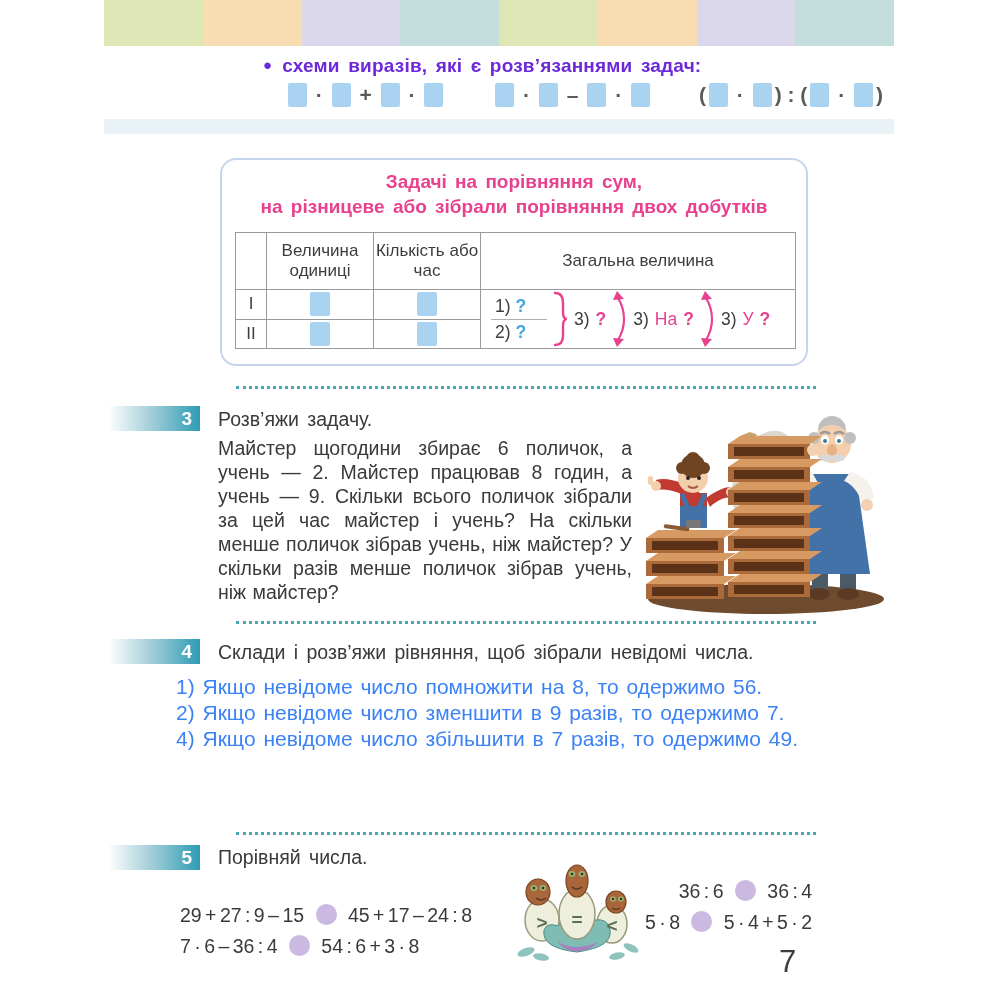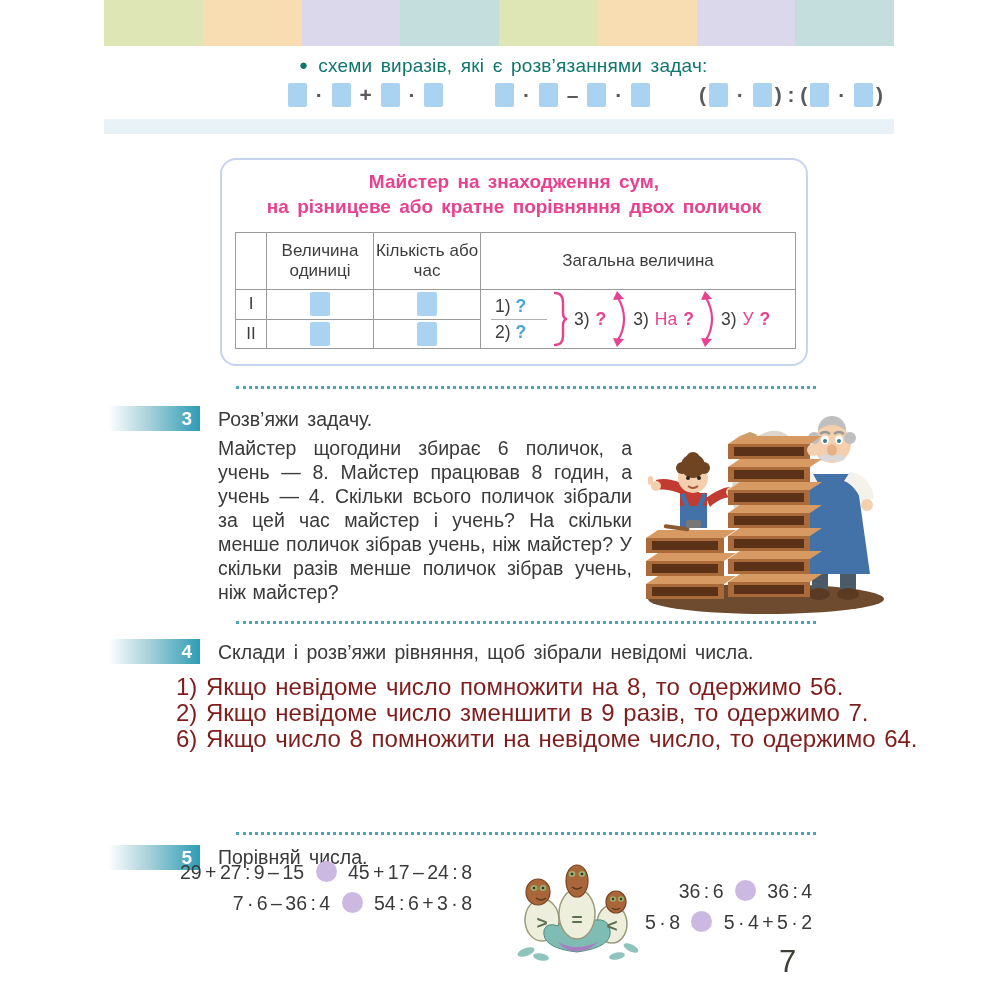--- a/index.html
+++ b/index.html
@@ -7,21 +7,21 @@
     width:1000px;height:1000px;background:#ffffff;overflow:hidden;position:relative;
     font-family:"Liberation Sans", sans-serif;color:var(--text-dark,#3d3d3d);
   }
   .abs{position:absolute;}
 
   
   .top-bars{left:104px;top:0;width:790px;height:46px;display:flex;}
   .top-bars > div{flex:1;height:100%;}
 
   
-  .intro-line{left:263px;top:55px;font-size:19px;font-weight:normal;color:#0f766e;letter-spacing:.2px;word-spacing:3px;margin-left:36px;}
+  .intro-line{left:263px;top:55px;font-size:19px;font-weight:bold;color:#6d28d9;letter-spacing:.2px;word-spacing:3px;}
   .intro-line .bullet{margin-right:10px;font-size:15px;vertical-align:2px;}
   .schemes{left:285px;top:80px;display:flex;font-size:21px;color:#5a5a5a;font-weight:bold;align-items:center;height:30px;}
   .schemes > div:nth-child(2){margin-left:46px;}
   .schemes > div:nth-child(3){margin-left:46px;}
   .bsq{display:inline-block;width:19px;height:24px;background:var(--square-blue,#a9d3f1);border-radius:2px;vertical-align:-5px;margin:0 3px;}
   .circ{display:inline-block;width:21px;height:21px;border-radius:50%;background:var(--circle-purple,#cbb9e1);vertical-align:-3px;margin:0 8px;}
 
   .band{left:104px;top:119px;width:790px;height:15px;background:var(--band-blue,#e9f2f7);}
 
   
@@ -45,26 +45,26 @@
   
   .dotsep{left:236px;width:580px;height:0;border-top:3px dotted var(--dotted-teal,#4aa6b6);}
 
   
   .badge{left:108px;width:92px;height:25px;background:linear-gradient(90deg,#ffffff 0%,#a6d0da 45%,var(--badge-teal,#2d9cb4) 100%);
          color:#fff;font-weight:bold;font-size:19px;line-height:25px;text-align:right;padding-right:8px;box-sizing:border-box;}
   .task-title{left:218px;font-size:19.5px;color:#3a3a3a;word-spacing:3px;}
 
   .task3-text{left:218px;top:436px;width:414px;font-size:19.5px;line-height:24px;text-align:justify;color:#3a3a3a;word-spacing:1px;}
 
-  .eq-list{left:176px;top:674px;font-size:24px;color:#7f1d1d;}
+  .eq-list{left:176px;top:674px;font-size:21px;color:#3b82f6;}
   .eq-list > div{line-height:25.8px;white-space:nowrap;word-spacing:2px;}
 
   .expr{font-size:19.5px;color:#3a3a3a;white-space:nowrap;word-spacing:-2px;}
   .expr-rows > div{line-height:31px;}
-  .exprs-left{left:180px;top:857px;text-align:right;}
+  .exprs-left{left:180px;top:900px;}
   .exprs-right{left:645px;top:876px;text-align:right;}
 
   .page-number{left:779px;top:944px;font-size:31px;color:#3f3f39;}
 
   svg text{font-family:"Liberation Sans", sans-serif;}
 </style>
 </head>
 <body>
 
 <div class="abs top-bars">
@@ -85,22 +85,22 @@
 <div class="abs schemes">
     <div><span class="bsq"></span> · <span class="bsq"></span> + <span class="bsq"></span> · <span class="bsq"></span></div>
     <div><span class="bsq"></span> · <span class="bsq"></span> – <span class="bsq"></span> · <span class="bsq"></span></div>
     <div>(<span class="bsq"></span> · <span class="bsq"></span>) : (<span class="bsq"></span> · <span class="bsq"></span>)</div>
   </div>
 
 <div class="abs band"></div>
 
 <div class="abs card">
   <div class="card-title">
-    <div>Майстер на знаходження сум,</div>
-    <div>на різницеве або кратне порівняння двох поличок</div>
+    <div>Задачі на порівняння сум,</div>
+    <div>на різницеве або зібрали порівняння двох добутків</div>
   </div>
   <table class="rule-table">
     <tbody>
         <tr>
       <th style="width:30px"></th>
       <th style="width:106px">Величина одиниці</th>
       <th style="width:106px">Кількість або час</th>
       <th style="width:314px">Загальна величина</th>
     </tr>
     <tr>
@@ -144,21 +144,21 @@
       <td><span class="bsq2"></span></td>
     </tr>
   </tbody>
     </table>
 </div>
 
 <div class="abs dotsep" style="top:386px"></div>
 
 <div class="abs badge" style="top:406px">3</div>
 <div class="abs task-title" style="top:408px">Розв’яжи задачу.</div>
-<div class="abs task3-text">Майстер щогодини збирає 6 поличок, а учень — 8. Майстер працював 8 годин, а учень — 4. Скільки всього поличок зібрали за цей час майстер і учень? На скільки менше поличок зібрав учень, ніж майстер? У скільки разів менше поличок зібрав учень, ніж майстер?</div>
+<div class="abs task3-text">Майстер щогодини збирає 6 поличок, а учень — 2. Майстер працював 8 годин, а учень — 9. Скільки всього поличок зібрали за цей час майстер і учень? На скільки менше поличок зібрав учень, ніж майстер? У скільки разів менше поличок зібрав учень, ніж майстер?</div>
 
 <svg class="abs" style="left:636px;top:406px" width="254" height="212" viewBox="0 0 254 212">
   <path d="M110,130 C85,95 96,42 126,28 C152,16 166,40 160,72 C156,98 162,114 166,130 Z" fill="#dcd6cd"></path>
   <ellipse cx="130" cy="193" rx="118" ry="15" fill="#6e4b2e"></ellipse>
 
   <g>
     <path d="M170,68 L220,68 L234,168 L160,168 Z" fill="#4272a8"></path>
     <path d="M176,66 C160,68 148,80 145,94 L158,102 C162,88 170,80 182,77 Z" fill="#f4f2ea"></path>
     <path d="M214,66 C228,68 236,78 238,92 L226,98 C223,86 216,78 208,75 Z" fill="#f4f2ea"></path>
     <circle cx="150" cy="100" r="6" fill="#f3d1b0"></circle>
@@ -262,21 +262,21 @@
   </g>
 </svg>
 
 <div class="abs dotsep" style="top:621px"></div>
 
 <div class="abs badge" style="top:639px">4</div>
 <div class="abs task-title" style="top:641px">Склади і розв’яжи рівняння, щоб зібрали невідомі числа.</div>
 <div class="abs eq-list">
     <div>1) Якщо невідоме число помножити на 8, то одержимо 56.</div>
     <div>2) Якщо невідоме число зменшити в 9 разів, то одержимо 7.</div>
-    <div>6) Якщо число 8 помножити на невідоме число, то одержимо 64.</div>
+    <div>4) Якщо невідоме число збільшити в 7 разів, то одержимо 49.</div>
   </div>
 
 <div class="abs dotsep" style="top:832px"></div>
 
 <div class="abs badge" style="top:845px">5</div>
 <div class="abs task-title" style="top:846px">Порівняй числа.</div>
 <div class="abs expr expr-rows exprs-left">
     <div>29 + 27 : 9 – 15 <span class="circ"></span> 45 + 17 – 24 : 8</div>
     <div>7 · 6 – 36 : 4 <span class="circ"></span> 54 : 6 + 3 · 8</div>
   </div>

